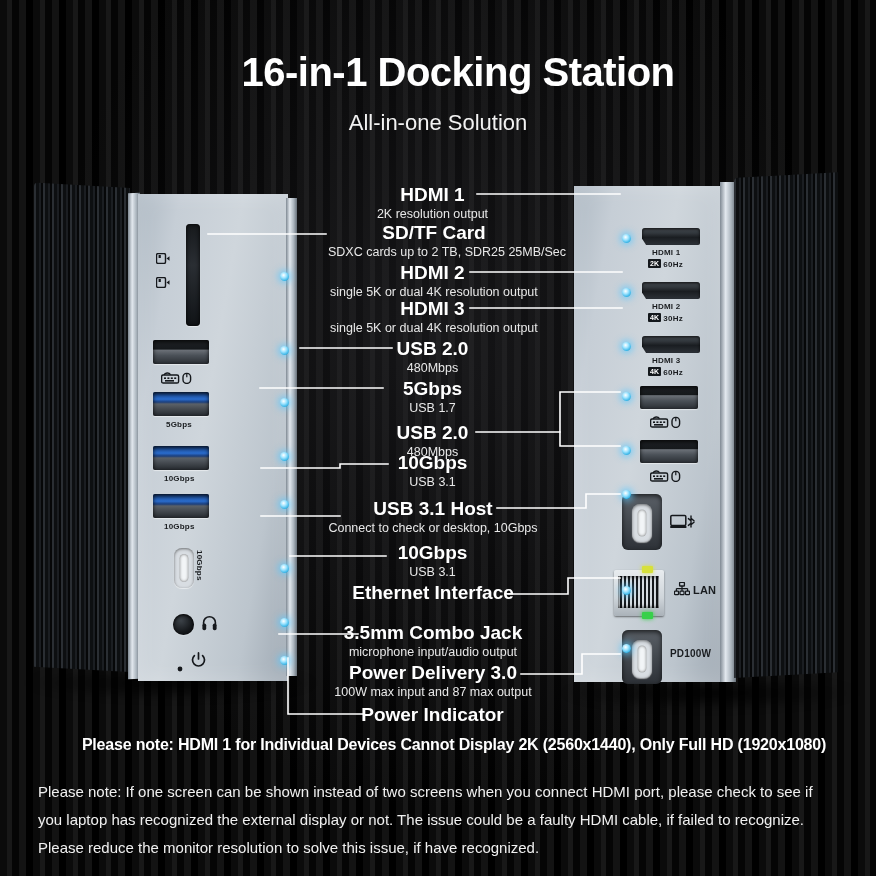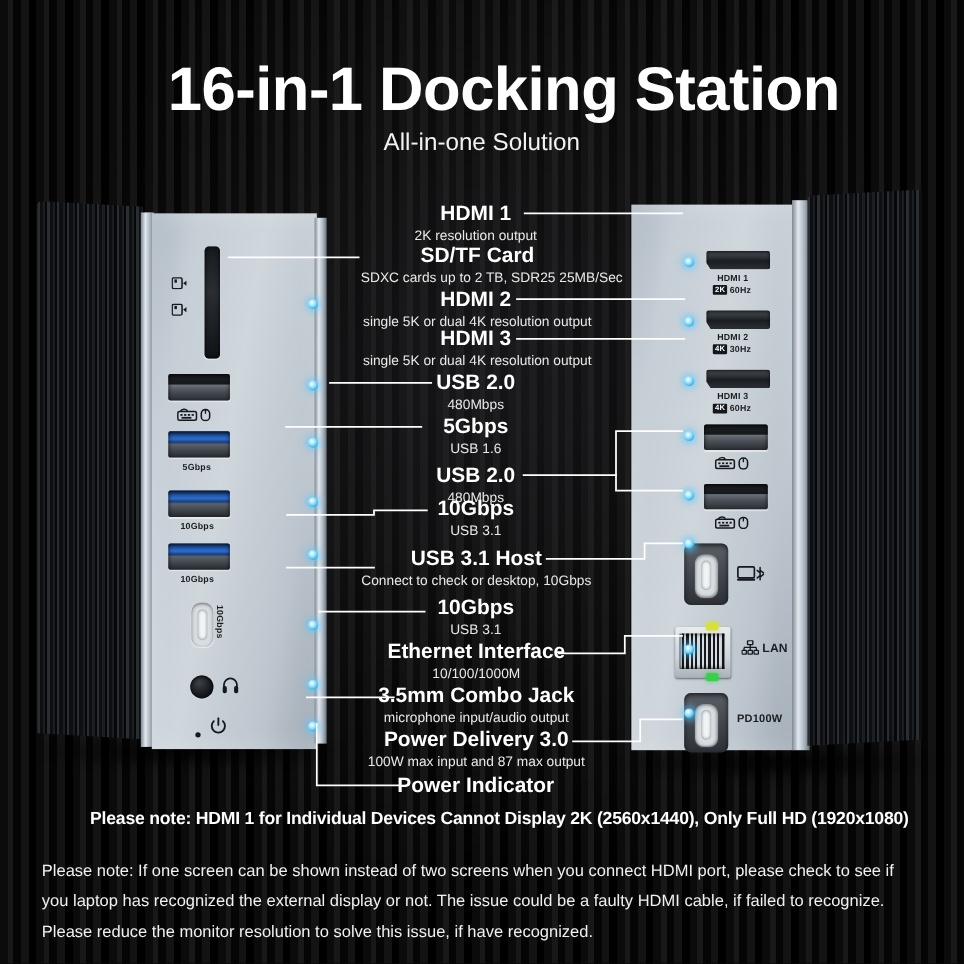--- a/index.html
+++ b/index.html
@@ -29,24 +29,24 @@
   #stage::after{
     content:"";
     position:absolute; inset:0;
     background: radial-gradient(ellipse at 50% 38%, rgba(40,40,44,.55) 0%, rgba(0,0,0,0) 62%);
     pointer-events:none;
   }
 
   
   .header { position:absolute; top:50px; left:0; right:0; text-align:center; z-index:30; }
   .title {
-    font-size: 56px; font-weight: bold; letter-spacing: -0.5px;
+    font-size: 40px; font-weight: bold; letter-spacing: -0.5px;
     color:#fff; line-height: 1.1; padding-left: 40px;
   }
-  .subtitle { margin-top: 4px; font-size: 22px; color:#f2f2f2; }
+  .subtitle { margin-top: 16px; font-size: 22px; color:#f2f2f2; }
 
   
   .device { position:absolute; z-index: 5; }
 
   
   #device-left { left: 34px; top: 188px; width: 268px; height: 500px; }
   #device-right { left: 570px; top: 178px; width: 272px; height: 518px; }
 
   
   .fins {
@@ -436,21 +436,21 @@
     <div class="lab-sub">single 5K or dual 4K resolution output</div>
   </div>
 
   <div class="label" style="left:330px; top:338px; width:205px;">
     <div class="lab-title">USB 2.0</div>
     <div class="lab-sub">480Mbps</div>
   </div>
 
   <div class="label" style="left:330px; top:378px; width:205px;">
     <div class="lab-title">5Gbps</div>
-    <div class="lab-sub">USB 1.6</div>
+    <div class="lab-sub">USB 1.7</div>
   </div>
 
   <div class="label" style="left:330px; top:422px; width:205px;">
     <div class="lab-title">USB 2.0</div>
     <div class="lab-sub">480Mbps</div>
   </div>
 
   <div class="label" style="left:330px; top:452px; width:205px;">
     <div class="lab-title">10Gbps</div>
     <div class="lab-sub">USB 3.1</div>
@@ -461,21 +461,20 @@
     <div class="lab-sub">Connect to check or desktop, 10Gbps</div>
   </div>
 
   <div class="label" style="left:330px; top:542px; width:205px;">
     <div class="lab-title">10Gbps</div>
     <div class="lab-sub">USB 3.1</div>
   </div>
 
   <div class="label" style="left:318px; top:582px; width:230px;">
     <div class="lab-title">Ethernet Interface</div>
-    <div class="lab-sub">10/100/1000M</div>
   </div>
 
   <div class="label" style="left:318px; top:622px; width:230px;">
     <div class="lab-title">3.5mm Combo Jack</div>
     <div class="lab-sub">microphone input/audio output</div>
   </div>
 
   <div class="label" style="left:312px; top:662px; width:242px;">
     <div class="lab-title">Power Delivery 3.0</div>
     <div class="lab-sub">100W max input and 87 max output</div>

